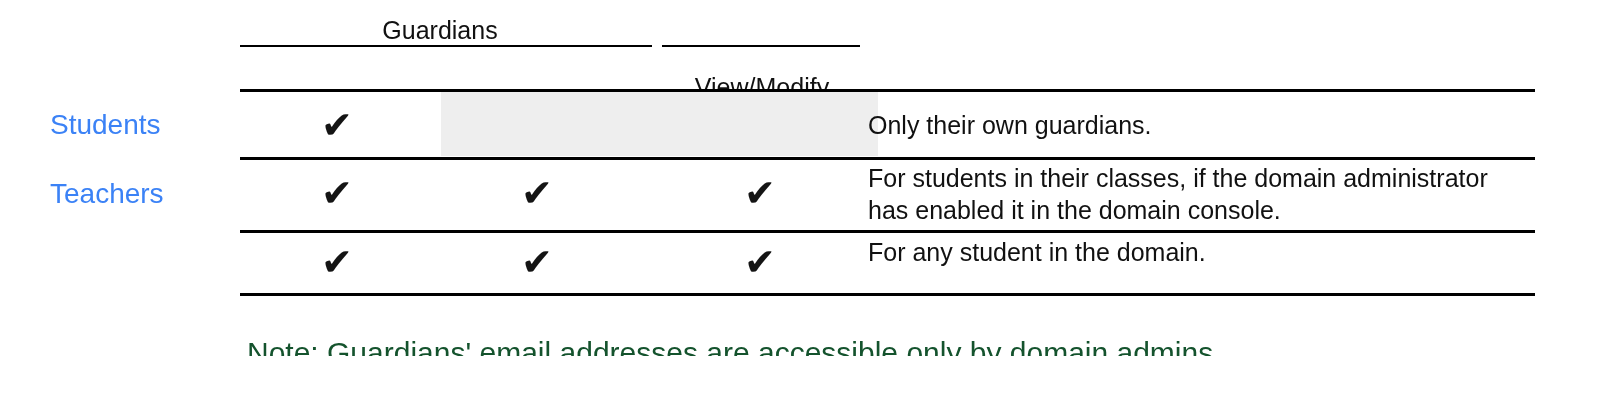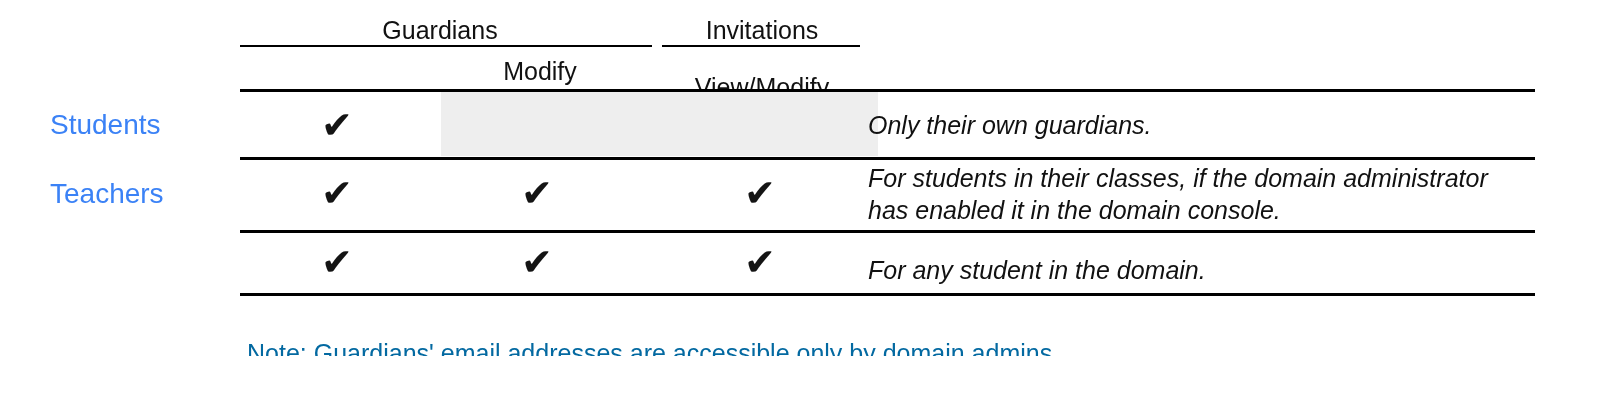--- a/index.html
+++ b/index.html
@@ -93,49 +93,46 @@
   }
 
   
   .desc {
     position: absolute;
     left: 868px;
     width: 660px;
     font-size: 25px;
     line-height: 32px;
     color: #111111;
-    font-style: italic;
   }
   #desc-students { top: 109px; }
   #desc-teachers { top: 162px; }
-  #desc-domain-admin { top: 254px; }
+  #desc-domain-admin { top: 236px; }
 
   
   .note {
     position: absolute;
     left: 247px;
     top: 337px;
-    font-size: 25px;
+    font-size: 30px;
     line-height: 32px;
     white-space: nowrap;
-    color: #0369a1;
+    color: #14532d;
   }
 </style>
 </head>
 <body>
 
 <div class="sheet">
 
   <div class="group-head" id="group-guardians">Guardians</div>
-  <div class="group-head" id="group-invitations">Invitations</div>
 
   <div class="rule thin" style="left:240px; top:45px; width:412px;"></div>
   <div class="rule thin" style="left:662px; top:45px; width:198px;"></div>
 
-  <div class="col-head" id="col-modify">Modify</div>
   <div class="col-head" id="col-viewmod">View/Modify</div>
 
   <div class="rule" style="left:240px; top:89px; width:1295px;"></div>
 
   <div class="grey-cell"></div>
 
   <div class="row-label" id="label-students">Students</div>
   <div class="check" style="left:307px; top:103px;">✔</div>
   <div class="check" style="left:507px; top:103px;"></div>
   <div class="check" style="left:730px; top:103px;"></div>

